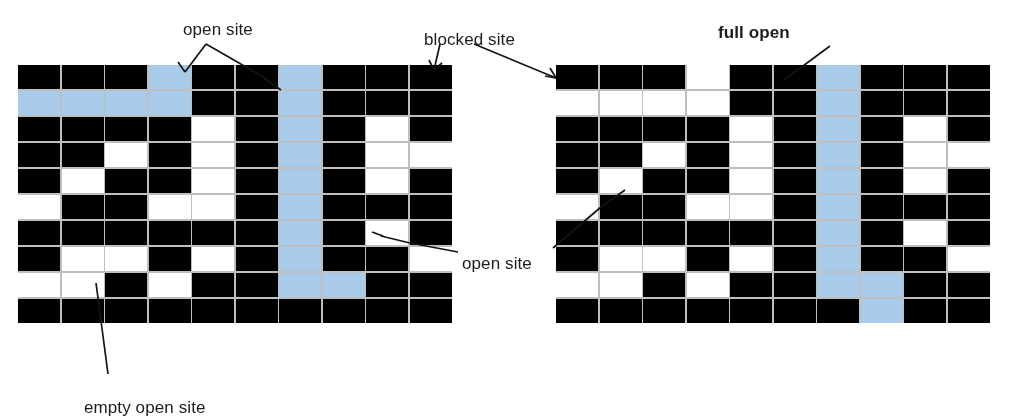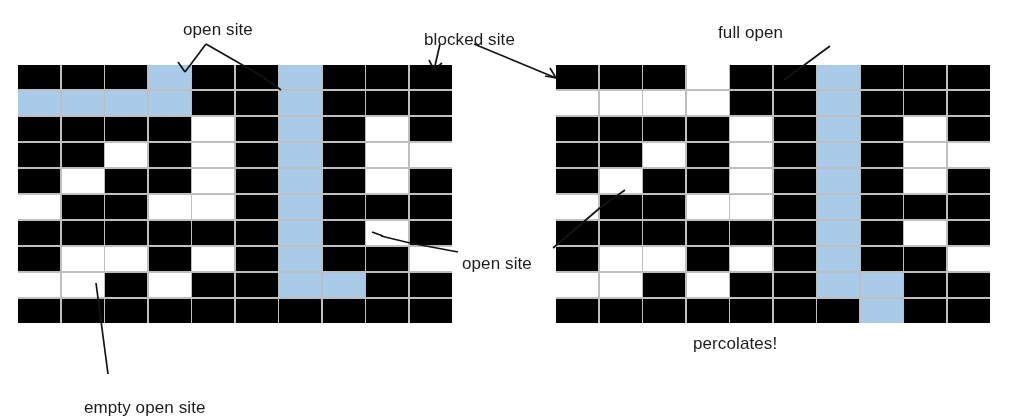--- a/index.html
+++ b/index.html
@@ -39,21 +39,21 @@
   .lbl {
     position: absolute;
     font-size: 17px;
     line-height: 1;
     white-space: nowrap;
     color: #1d1d1d;
     letter-spacing: .1px;
   }
   #lbl-open-site-top   { left: 183px; top: 21px; }
   #lbl-blocked-site    { left: 424px; top: 31px; }
-  #lbl-full-open       { left: 718px; top: 24px; }
+  #lbl-full-open       { left: 718px; top: 24px; font-weight: bold; }
   #lbl-open-site-mid   { left: 462px; top: 255px; }
   #lbl-does-not-perc   { left: 136px; top: 335px; }
   #lbl-percolates      { left: 693px; top: 335px; }
   #lbl-empty-open-site { left: 84px;  top: 381px; margin-top: 18px; }
 
   svg.lines {
     position: absolute;
     left: 0; top: 0;
     width: 1024px;
     height: 417px;
@@ -294,16 +294,15 @@
     <path d="M 553,248 L 601,207"></path>
     <path d="M 601,207 L 625,190"></path>
 
     <path d="M 108,374 L 96,283"></path>
   </svg>
 
   <div class="lbl" id="lbl-open-site-top">open site</div>
   <div class="lbl" id="lbl-blocked-site">blocked site</div>
   <div class="lbl" id="lbl-full-open">full open</div>
   <div class="lbl" id="lbl-open-site-mid">open site</div>
-  <div class="lbl" id="lbl-percolates">percolates!</div>
   <div class="lbl" id="lbl-empty-open-site">empty open site</div>
 
 </div>
 
 </body></html>

